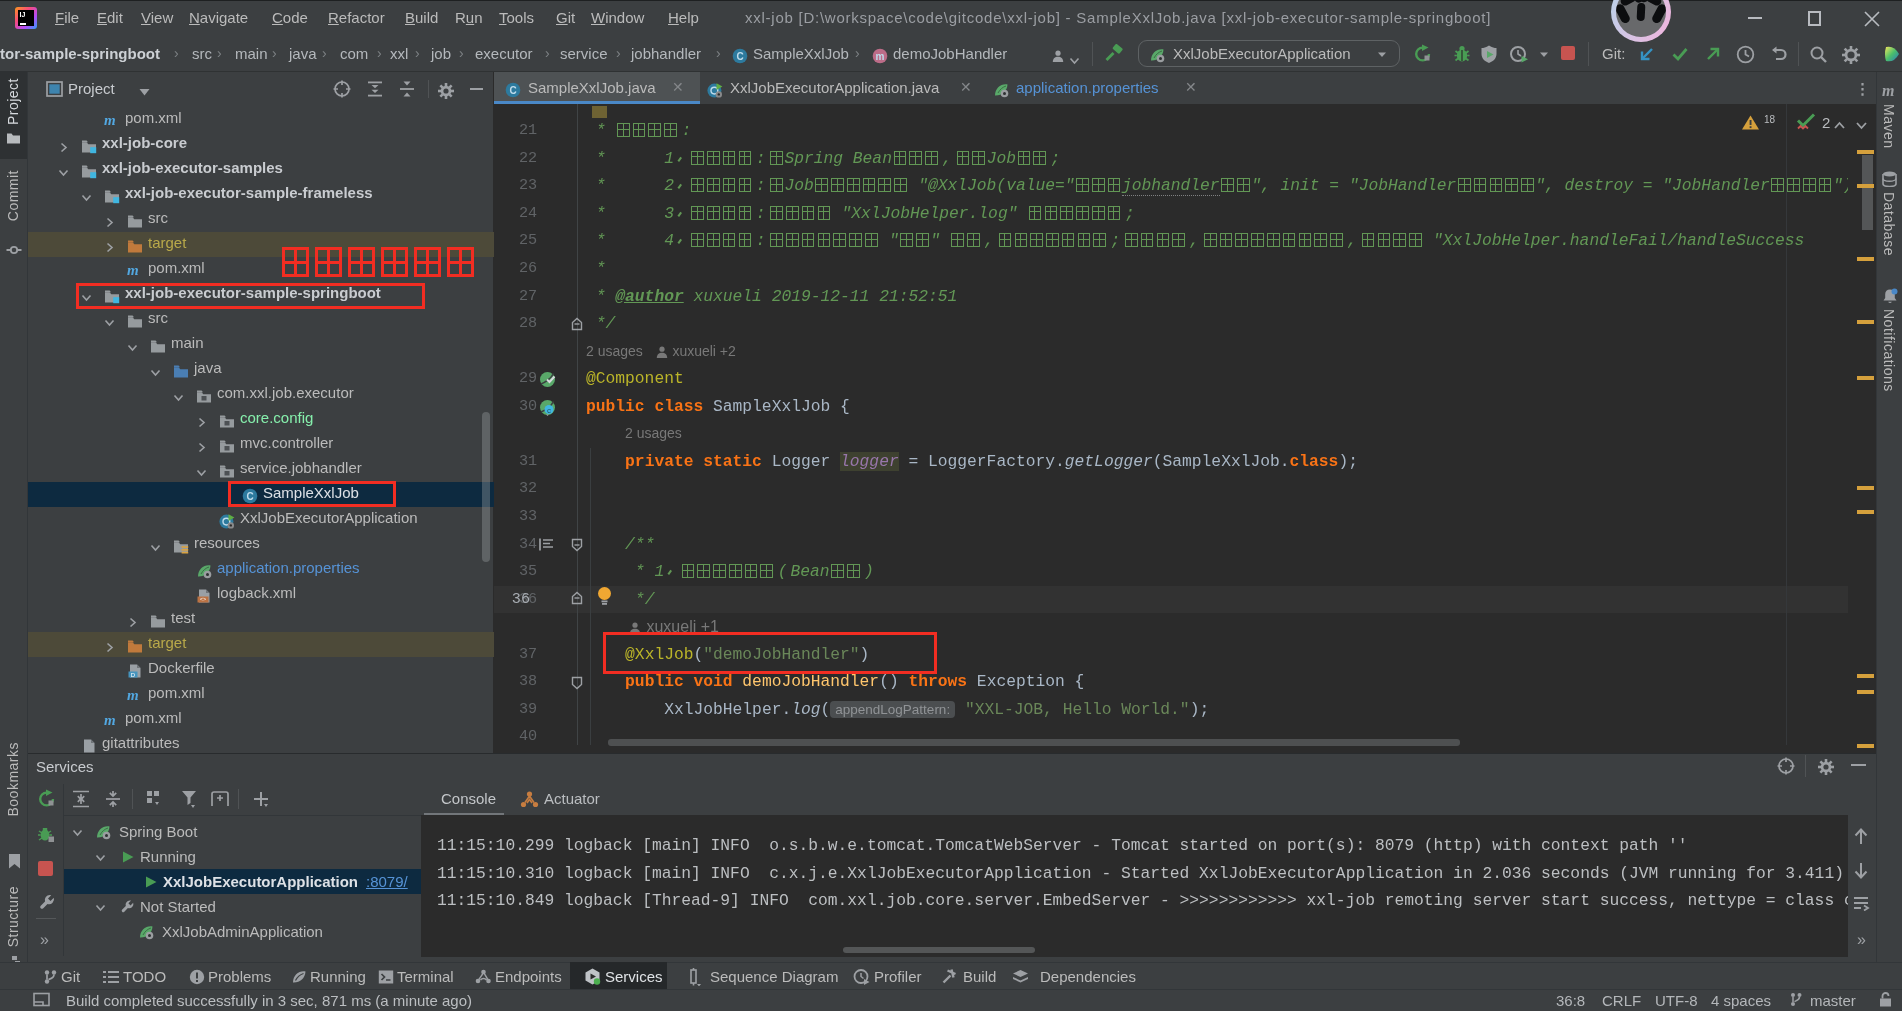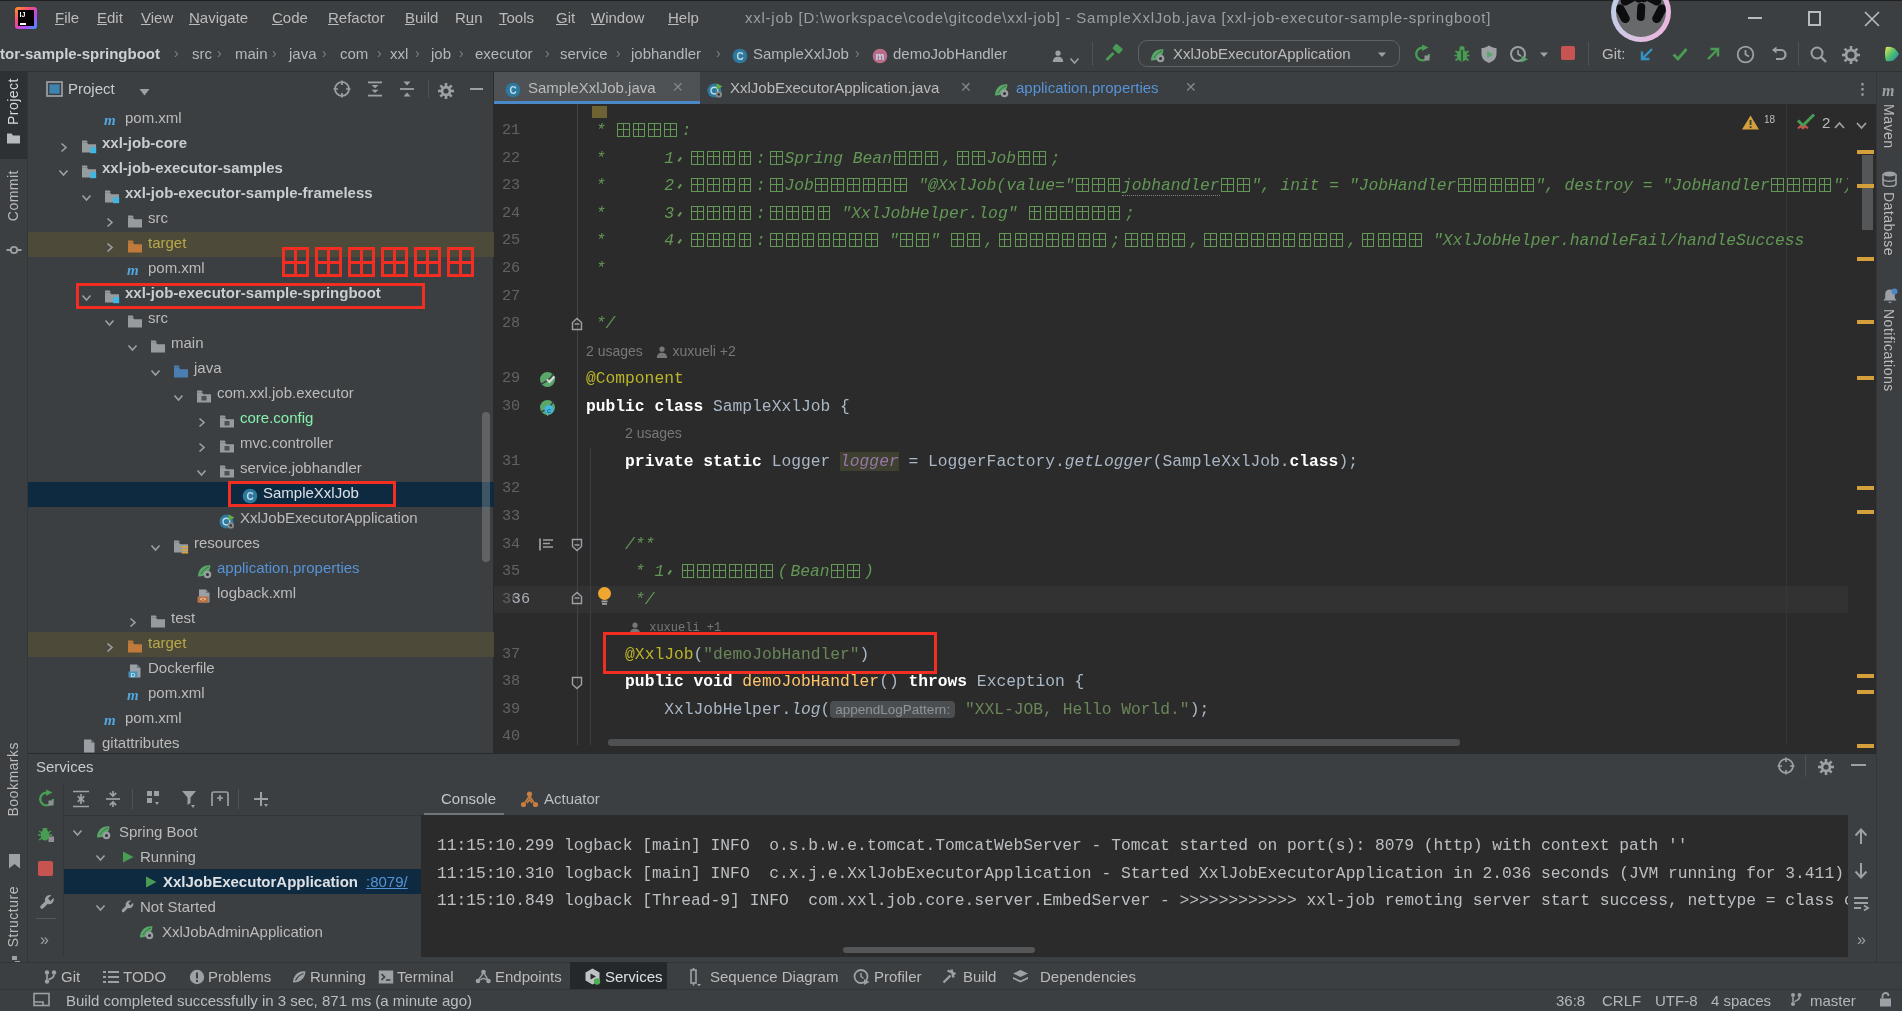--- a/index.html
+++ b/index.html
@@ -7,23 +7,23 @@
 svg { display:inline-block; vertical-align:middle; }
 .c { position:relative; display:inline-block; width:12.6px; height:14px; border:1.3px solid; margin:0 1.6px -2px 1.6px; }
 .c:before { content:""; position:absolute; left:4.6px; top:0; bottom:0; border-left:1.3px solid; }
 .c:after { content:""; position:absolute; left:0; right:0; top:4.6px; border-top:1.3px solid; }
 .p { display:inline-block; width:15.8px; text-align:center; }
 .R { position:relative; display:inline-block; width:27px; height:30px; border:3px solid; margin:0 3px -5px 3px; }
 .R:before { content:""; position:absolute; left:9px; top:0; bottom:0; border-left:3px solid; }
 .R:after { content:""; position:absolute; left:0; right:0; top:11px; border-top:3px solid; }
 .mono { font-family:"Liberation Mono", monospace; font-size:16.3px; }
 .row { position:absolute; height:27.55px; line-height:27.55px; white-space:pre; }
-.num { position:absolute; left:8px; width:36px; text-align:left; color:#606366; font-family:"Liberation Mono",monospace; font-size:15.2px; }
+.num { position:absolute; left:16px; width:36px; text-align:center; color:#606366; font-family:"Liberation Mono",monospace; font-size:15.2px; }
 .code { position:absolute; left:92px; }
-.o { color:#ffffff; } .y { color:#BBB529; } .g { color:#629755; font-style:italic; }
+.o { color:#f97316; } .y { color:#BBB529; } .g { color:#629755; font-style:italic; }
 .s { color:#6A8759; } .w { color:#A9B7C6; } .gy { color:#787878; }
 .meth { color:#FFC66D; }
 .b { font-weight:bold; }
 .ui { color:#bbbbbb; font-size:15px; }
 </style></head>
 <body style="position:relative">
 <div class="abs" style="left:0;top:0;width:1902px;height:36px;background:#3c3f41;border-top:1px solid #1e2021"></div>
 <div class="abs" style="left:15px;top:7px;width:22px;height:22px;border-radius:3px;
 background:linear-gradient(135deg,#fc9a1a 0%,#f74b7c 35%,#b44bf7 68%,#2e9df7 100%)">
 <div class="abs" style="left:3px;top:3px;width:16px;height:16px;background:#000"></div>
@@ -502,36 +502,36 @@
 <div class="abs" style="left:577px;top:104px;width:1px;height:641px;background:#404446"></div>
 <div class="abs" style="left:590px;top:448px;width:1px;height:297px;background:#3a3e40"></div>
 <div class="abs" style="left:1786px;top:104px;width:1px;height:641px;background:#35383b"></div>
 <div class="abs" style="left:592px;top:106px;width:15px;height:12px;background:#6e6233"></div>
 <div class="row mono" style="left:494px;top:117.2px;width:1354px;overflow:hidden"><span class="num">21</span><span class="code" style="left:92px"><span class="g"> * <i class="c"></i><i class="c"></i><i class="c"></i><i class="c"></i><span class="p">:</span></span></span></div>
 <div class="row mono" style="left:494px;top:144.8px;width:1354px;overflow:hidden"><span class="num">22</span><span class="code" style="left:92px"><span class="g"> *      1<span class="p" style="position:relative"><i style="position:absolute;left:2px;bottom:2px;width:5px;height:5px;border-right:2px solid;transform:rotate(35deg)"></i></span><i class="c"></i><i class="c"></i><i class="c"></i><i class="c"></i><span class="p">:</span><i class="c"></i>Spring Bean<i class="c"></i><i class="c"></i><i class="c"></i><span class="p">,</span><i class="c"></i><i class="c"></i>Job<i class="c"></i><i class="c"></i><span class="p">;</span></span></span></div>
 <div class="row mono" style="left:494px;top:172.3px;width:1354px;overflow:hidden"><span class="num">23</span><span class="code" style="left:92px"><span class="g"> *      2<span class="p" style="position:relative"><i style="position:absolute;left:2px;bottom:2px;width:5px;height:5px;border-right:2px solid;transform:rotate(35deg)"></i></span><i class="c"></i><i class="c"></i><i class="c"></i><i class="c"></i><span class="p">:</span><i class="c"></i>Job<i class="c"></i><i class="c"></i><i class="c"></i><i class="c"></i><i class="c"></i><i class="c"></i> "@XxlJob(value="<i class="c"></i><i class="c"></i><i class="c"></i><span style="border-bottom:1px dotted #7f8082">jobhandler</span><i class="c"></i><i class="c"></i>", init = "JobHandler<i class="c"></i><i class="c"></i><i class="c"></i><i class="c"></i><i class="c"></i>", destroy = "JobHandler<i class="c"></i><i class="c"></i><i class="c"></i><i class="c"></i>")</span></span></div>
 <div class="row mono" style="left:494px;top:199.8px;width:1354px;overflow:hidden"><span class="num">24</span><span class="code" style="left:92px"><span class="g"> *      3<span class="p" style="position:relative"><i style="position:absolute;left:2px;bottom:2px;width:5px;height:5px;border-right:2px solid;transform:rotate(35deg)"></i></span><i class="c"></i><i class="c"></i><i class="c"></i><i class="c"></i><span class="p">:</span><i class="c"></i><i class="c"></i><i class="c"></i><i class="c"></i> "XxlJobHelper.log" <i class="c"></i><i class="c"></i><i class="c"></i><i class="c"></i><i class="c"></i><i class="c"></i><span class="p">;</span></span></span></div>
 <div class="row mono" style="left:494px;top:227.4px;width:1354px;overflow:hidden"><span class="num">25</span><span class="code" style="left:92px"><span class="g"> *      4<span class="p" style="position:relative"><i style="position:absolute;left:2px;bottom:2px;width:5px;height:5px;border-right:2px solid;transform:rotate(35deg)"></i></span><i class="c"></i><i class="c"></i><i class="c"></i><i class="c"></i><span class="p">:</span><i class="c"></i><i class="c"></i><i class="c"></i><i class="c"></i><i class="c"></i><i class="c"></i><i class="c"></i> "<i class="c"></i><i class="c"></i>" <i class="c"></i><i class="c"></i><span class="p">,</span><i class="c"></i><i class="c"></i><i class="c"></i><i class="c"></i><i class="c"></i><i class="c"></i><i class="c"></i><span class="p">;</span><i class="c"></i><i class="c"></i><i class="c"></i><i class="c"></i><span class="p">,</span><i class="c"></i><i class="c"></i><i class="c"></i><i class="c"></i><i class="c"></i><i class="c"></i><i class="c"></i><i class="c"></i><i class="c"></i><span class="p">,</span><i class="c"></i><i class="c"></i><i class="c"></i><i class="c"></i> "XxlJobHelper.handleFail/handleSuccess</span></span></div>
 <div class="row mono" style="left:494px;top:254.9px;width:1354px;overflow:hidden"><span class="num">26</span><span class="code" style="left:92px"><span class="g"> *</span></span></div>
-<div class="row mono" style="left:494px;top:282.5px;width:1354px;overflow:hidden"><span class="num">27</span></div>
+<div class="row mono" style="left:494px;top:282.5px;width:1354px;overflow:hidden"><span class="num">27</span><span class="code" style="left:92px"><span class="g"> * <span style="font-weight:bold;text-decoration:underline">@author</span> xuxueli 2019-12-11 21:52:51</span></span></div>
 <div class="row mono" style="left:494px;top:310.1px;width:1354px;overflow:hidden"><span class="num">28</span><span class="code" style="left:92px"><span class="g"> */</span></span></div>
 <div class="row mono" style="left:494px;top:337.6px;width:1354px;overflow:hidden"><span class="code" style="left:92px"><span class="gy" style="font-family:'Liberation Sans';font-size:14px">2 usages&nbsp;&nbsp;&nbsp;<svg width="14" height="14" viewBox="0 0 14 14" style="">
           <circle cx="7" cy="4.2" r="2.6" fill="#787878"></circle>
           <path d="M1.8 13 C1.8 9.6 4 7.8 7 7.8 C10 7.8 12.2 9.6 12.2 13z" fill="#787878"></path>
         </svg> xuxueli +2</span></span></div>
 <div class="row mono" style="left:494px;top:365.2px;width:1354px;overflow:hidden"><span class="num">29</span><span class="code" style="left:92px"><span class="y">@Component</span></span></div>
 <div class="row mono" style="left:494px;top:392.7px;width:1354px;overflow:hidden"><span class="num">30</span><span class="code" style="left:92px"><span class="o b">public class </span><span class="w">SampleXxlJob {</span></span></div>
 <div class="row mono" style="left:494px;top:420.2px;width:1354px;overflow:hidden"><span class="code" style="left:131px"><span class="gy" style="font-family:'Liberation Sans';font-size:14px">2 usages</span></span></div>
 <div class="row mono" style="left:494px;top:447.8px;width:1354px;overflow:hidden"><span class="num">31</span><span class="code" style="left:92px">    <span class="o b">private static </span><span class="w">Logger </span><span style="background:#3e4130;color:#9876AA;font-style:italic">logger</span><span class="w"> = LoggerFactory.</span><span class="w" style="font-style:italic">getLogger</span><span class="w">(SampleXxlJob.</span><span class="o b">class</span><span class="w">);</span></span></div>
 <div class="row mono" style="left:494px;top:475.4px;width:1354px;overflow:hidden"><span class="num">32</span><span class="code" style="left:92px"></span></div>
 <div class="row mono" style="left:494px;top:502.9px;width:1354px;overflow:hidden"><span class="num">33</span><span class="code" style="left:92px"></span></div>
 <div class="row mono" style="left:494px;top:530.5px;width:1354px;overflow:hidden"><span class="num">34</span><span class="code" style="left:92px">    <span class="g">/**</span></span></div>
 <div class="row mono" style="left:494px;top:558.0px;width:1354px;overflow:hidden"><span class="num">35</span><span class="code" style="left:92px"><span class="g">     * 1<span class="p" style="position:relative"><i style="position:absolute;left:2px;bottom:2px;width:5px;height:5px;border-right:2px solid;transform:rotate(35deg)"></i></span><i class="c"></i><i class="c"></i><i class="c"></i><i class="c"></i><i class="c"></i><i class="c"></i><span class="p">(</span>Bean<i class="c"></i><i class="c"></i><span class="p">)</span></span></span></div>
 <div class="row mono" style="left:494px;top:585.6px;width:1354px;overflow:hidden"><span class="num">36</span><span class="code" style="left:92px">     <span class="g">*/</span></span></div>
-<div class="row mono" style="left:494px;top:613.1px;width:1354px;overflow:hidden"><span class="code" style="left:134px"><span class="gy" style="font-family:Liberation Mono, monospace;font-size:12px"><svg width="14" height="14" viewBox="0 0 14 14" style="">
+<div class="row mono" style="left:494px;top:613.1px;width:1354px;overflow:hidden"><span class="code" style="left:134px"><span class="gy" style="font-family:Liberation Sans, sans-serif;font-size:16px"><svg width="14" height="14" viewBox="0 0 14 14" style="">
           <circle cx="7" cy="4.2" r="2.6" fill="#787878"></circle>
           <path d="M1.8 13 C1.8 9.6 4 7.8 7 7.8 C10 7.8 12.2 9.6 12.2 13z" fill="#787878"></path>
         </svg> xuxueli +1</span></span></div>
 <div class="row mono" style="left:494px;top:640.7px;width:1354px;overflow:hidden"><span class="num">37</span><span class="code" style="left:92px">    <span class="y">@XxlJob</span><span class="w">(</span><span class="s">"demoJobHandler"</span><span class="w">)</span></span></div>
 <div class="row mono" style="left:494px;top:668.2px;width:1354px;overflow:hidden"><span class="num">38</span><span class="code" style="left:92px">    <span class="o b">public void </span><span class="meth">demoJobHandler</span><span class="w">() </span><span class="o b">throws </span><span class="w">Exception {</span></span></div>
 <div class="row mono" style="left:494px;top:695.8px;width:1354px;overflow:hidden"><span class="num">39</span><span class="code" style="left:92px">        <span class="w">XxlJobHelper.</span><span class="w" style="font-style:italic">log</span><span class="w">(</span><span style="background:#4b4e50;border-radius:4px;color:#909396;font-family:'Liberation Sans';font-size:13.5px;padding:1px 5px">appendLogPattern:</span> <span class="s">"XXL-JOB, Hello World."</span><span class="w">);</span></span></div>
 <div class="row mono" style="left:494px;top:723.3px;width:1354px;overflow:hidden"><span class="num">40</span><span class="code" style="left:92px"></span></div>
 <div class="abs" style="left:603px;top:632px;width:334px;height:42px;border:3px solid #f22d22;z-index:30"></div>
 <div class="abs mono" style="left:494px;top:585.6px;width:36px;text-align:right;color:#A8ADB3;font-size:15.2px;line-height:27.6px">36</div>
 <svg class="abs" width="17" height="17" style="left:539px;top:371px">

